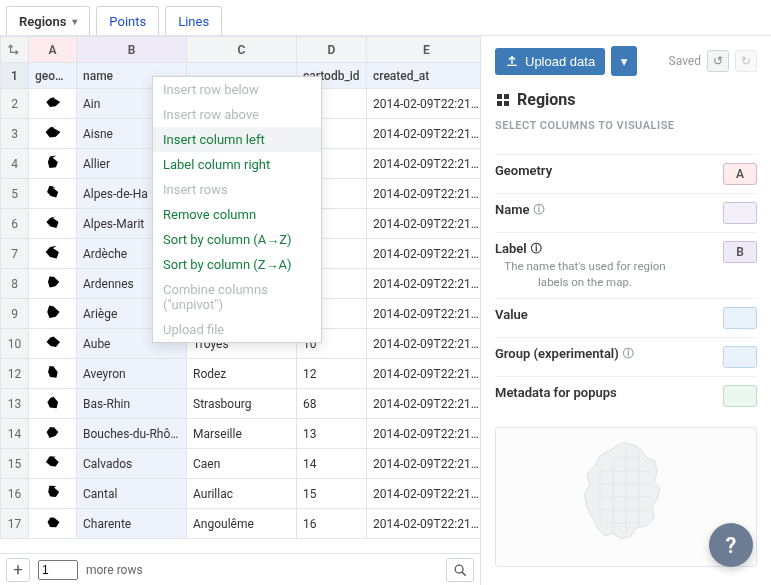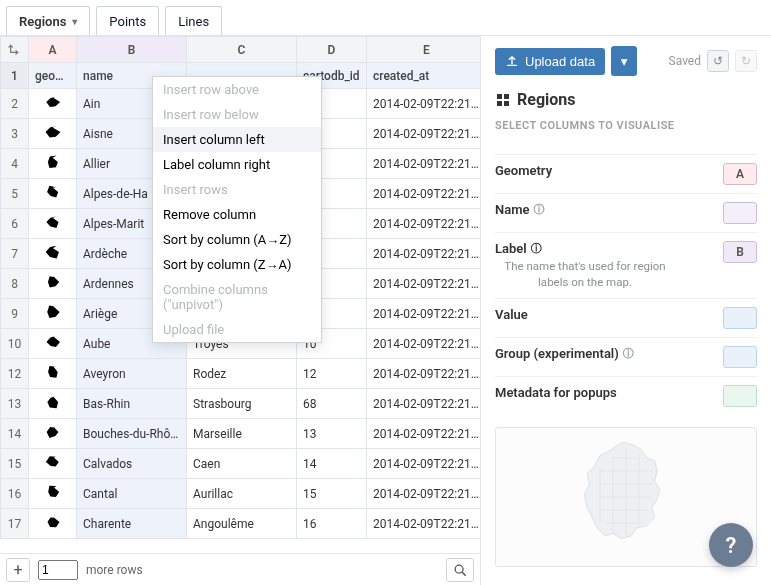--- a/index.html
+++ b/index.html
@@ -21,21 +21,21 @@
     padding: 6px 6px 0 6px;
     border-bottom: 1px solid #e1e4e8;
     height: 36px;
   }
   .tab {
     padding: 5px 12px;
     border: 1px solid #d0d4d8;
     border-bottom: none;
     border-radius: 3px 3px 0 0;
     background: #fff;
-    color: #0f172a;
+    color: #1d4ed8;
     cursor: pointer;
     display: flex;
     align-items: center;
     gap: 6px;
     font-size: 13px;
   }
   .tab.active { color: #333; font-weight: 600; }
   .tab .chev { font-size: 10px; color: #777; }
   
   .main {
@@ -113,21 +113,21 @@
     width:170px;
     background:#fff;
     border:1px solid #d0d4d8;
     box-shadow:0 4px 12px rgba(0,0,0,.12);
     z-index:20;
     font-size:13px;
   }
   .ctxmenu .item {
     padding:5px 10px;
     cursor:pointer;
-    color:#000000;
+    color:#15803d;
   }
   .ctxmenu .item.disabled { color:#b5b9bd; cursor:default; }
   .ctxmenu .item.hover { background:#f1f3f5; }
   
   .bottombar {
     display:flex;
     align-items:center;
     gap:8px;
     border-top:1px solid #e1e4e8;
     padding:4px 6px;
@@ -412,22 +412,22 @@
                   </svg></span></td>
               <td class="colB">Charente</td>
               <td>Angoulême</td>
               <td>16</td>
               <td>2014-02-09T22:21:5</td>
             </tr>
           </tbody>
       </table>
 
       <div class="ctxmenu">
+        <div class="item disabled">Insert row below</div>
         <div class="item disabled">Insert row above</div>
-        <div class="item disabled">Insert row below</div>
         <div class="item hover">Insert column left</div>
         <div class="item">Label column right</div>
         <div class="item disabled">Insert rows</div>
         <div class="item">Remove column</div>
         <div class="item">Sort by column (A→Z)</div>
         <div class="item">Sort by column (Z→A)</div>
         <div class="item disabled">Combine columns ("unpivot")</div>
         <div class="item disabled">Upload file</div>
       </div>
     </div>

